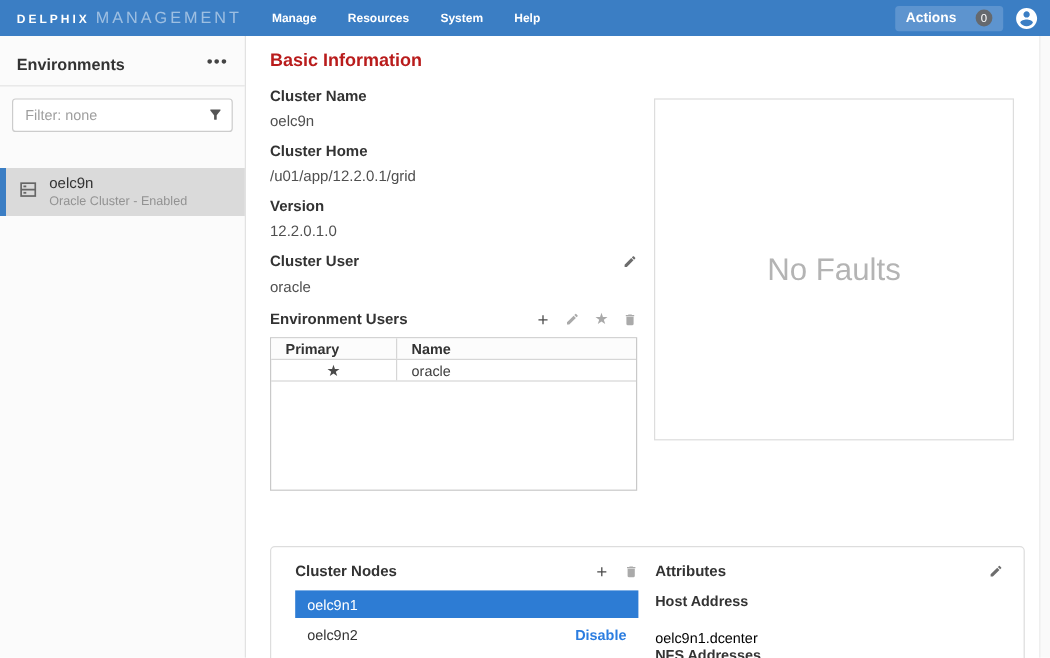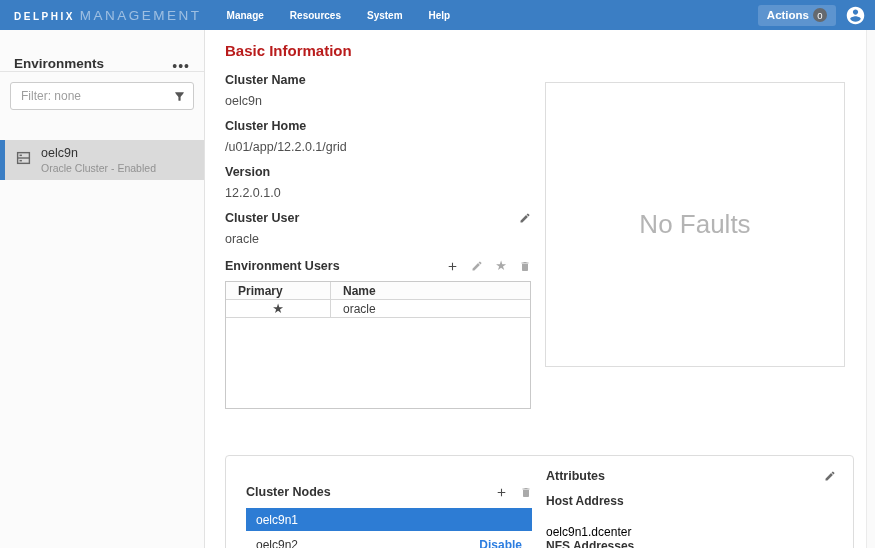--- a/index.html
+++ b/index.html
@@ -7,32 +7,32 @@
     font-family:"Liberation Sans", sans-serif; -webkit-font-smoothing:antialiased; }
 
   
   .app-header { position:absolute; left:0; top:0; width:875px; height:30px;
     background:#3b7ec4; display:flex; align-items:center; z-index:10; }
   .brand { margin-left:14px; white-space:nowrap; }
   .brand-primary { color:#fff; font-weight:bold; font-size:10px; letter-spacing:2.5px; }
   .brand-secondary { color:rgba(255,255,255,0.5); font-size:13.5px; letter-spacing:2.5px; margin-left:5px; }
   .top-nav { display:flex; margin-left:12px; }
   .top-nav .nav-item { color:#fff; font-size:10px; font-weight:bold; padding:0 13px; cursor:pointer; }
-  .actions-btn { margin-left:auto; display:flex; align-items:center; gap:4px;
+  .actions-btn { margin-left:auto; display:flex; align-items:center; gap:16px;
     background:#5d94cf; border-radius:3px; height:21px; padding:0 9px; cursor:pointer;justify-content:flex-end; }
   .actions-label { color:#fff; font-size:11.5px; font-weight:bold; }
   .actions-badge { background:#65696e; color:#fff; font-size:9.5px; width:14px; height:14px;
     border-radius:50%; display:flex; align-items:center; justify-content:center; }
   .user-icon { margin:0 9px 0 9px; width:21px; height:21px; cursor:pointer; }
 
   
   .sidebar { position:absolute; left:0; top:30px; width:205px; height:518px;
     background:#fbfbfb; border-right:1px solid #e2e2e2; }
-  .sidebar-header { height:42px; display:flex; align-items:flex-end; justify-content:space-between;
-    padding:0 14px; border-bottom:1px solid #e4e4e4; }
+  .sidebar-header { height:42px; display:flex; align-items:flex-start; justify-content:space-between;
+    padding:16px 14px; border-bottom:1px solid #e4e4e4; }
   .sidebar-title { font-size:13.5px; font-weight:bold; color:#333; }
   .more-dots { color:#444; font-size:14px; letter-spacing:1px; cursor:pointer; line-height:10px; }
   .filter-wrap { margin:10px; position:relative; }
   .filter-input { width:100%; height:28px; border:1px solid #ccc; border-radius:3px;
     background:#fff; font-size:12px; color:#555; padding:0 28px 0 10px; outline:none;
     font-family:"Liberation Sans", sans-serif; }
   .filter-input::placeholder { color:#9e9e9e; }
   .filter-icon { position:absolute; right:8px; top:7px; }
   .env-item { margin-top:30px; height:40px; background:#dadada; border-left:5px solid #3b7ec4;
     display:flex; align-items:center; cursor:pointer; }
@@ -210,21 +210,21 @@
   </div>
 
   <div class="faults-col">
     <div class="faults-box">
       <span class="faults-empty">No Faults</span>
     </div>
   </div>
 
   <div class="bottom-card">
     <div class="nodes-col">
-      <div class="section-header" style="margin-top:16px;">
+      <div class="section-header" style="margin-top:0;">
         <span class="section-title">Cluster Nodes</span>
         <span class="icon-row">
           <span class="icon-btn">
             <svg width="13" height="13" viewBox="0 0 24 24">
                 <path fill="#4a4a4a" d="M19 13h-6v6h-2v-6H5v-2h6V5h2v6h6v2z"></path>
               </svg>
           </span>
           <span class="icon-btn">
             <svg width="12" height="13" viewBox="0 0 24 24">
                 <path fill="#aaaaaa" d="M6 19c0 1.1.9 2 2 2h8c1.1 0 2-.9 2-2V7H6v12zM19 4h-3.5l-1-1h-5l-1 1H5v2h14V4z"></path>

